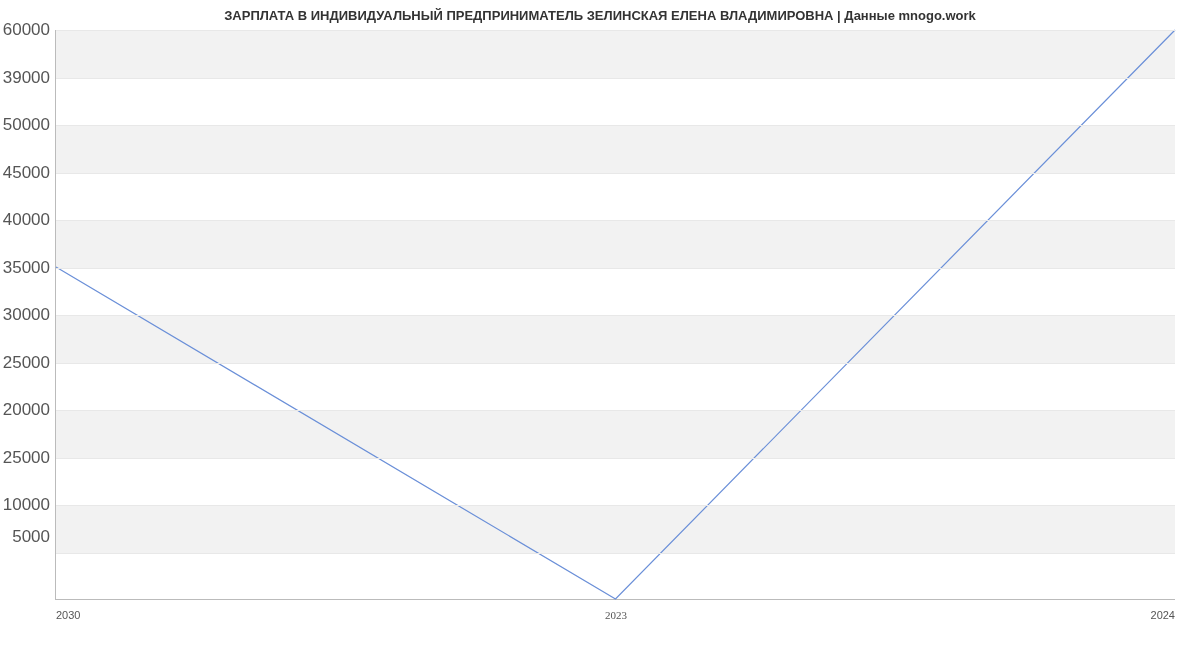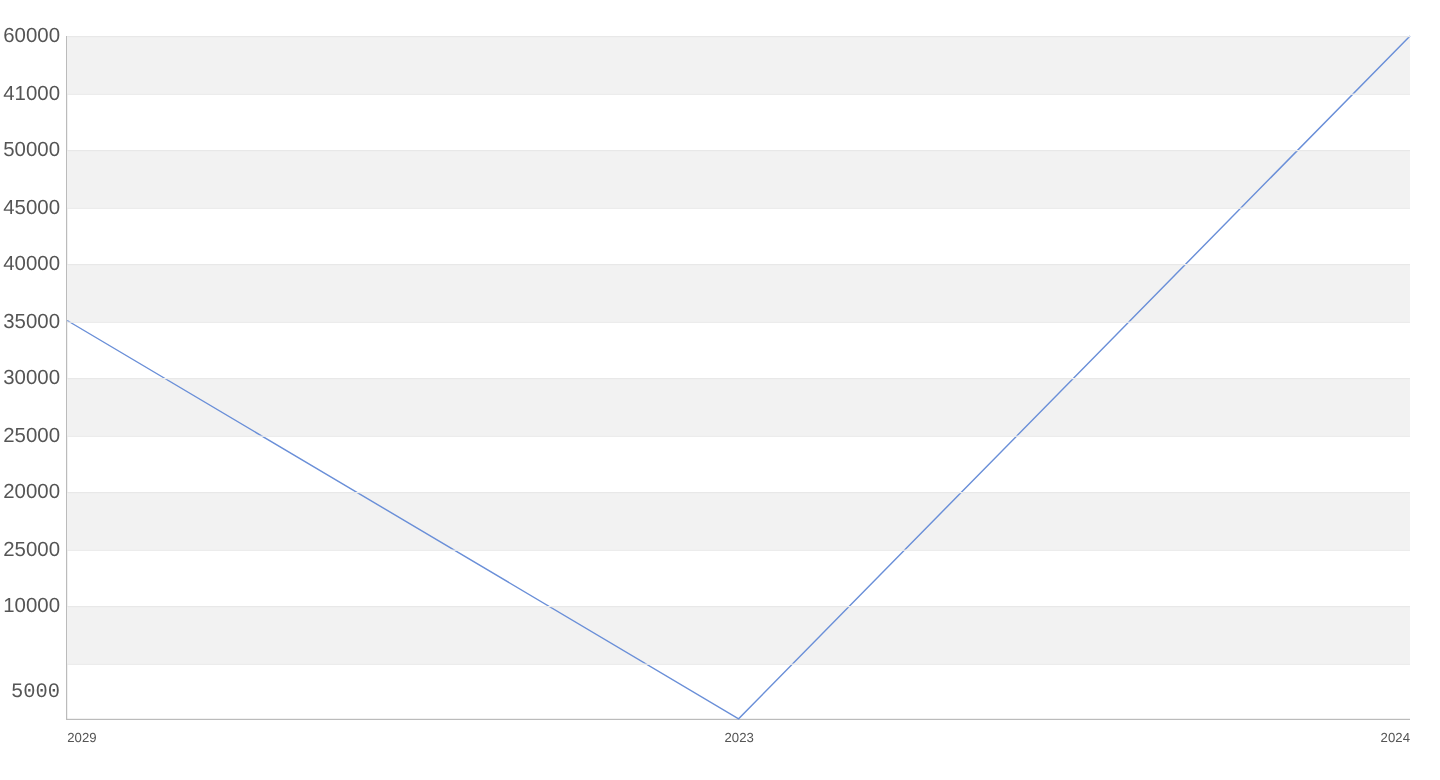--- a/index.html
+++ b/index.html
@@ -76,51 +76,52 @@
   .line {
     fill: none;
     stroke: #6a8fd8;
     stroke-width: 1.2;
   }
 </style>
 </head>
 <body>
 
 <div class="chart-wrap">
+  <div class="title">ЗАРПЛАТА В ИНДИВИДУАЛЬНЫЙ ПРЕДПРИНИМАТЕЛЬ ЗЕЛИНСКАЯ ЕЛЕНА ВЛАДИМИРОВНА | Данные mnogo.work</div>
   <div class="plot" id="plot">
       <div class="band" style="top: 0px; height: 47.5px;"></div>
       <div class="band" style="top: 95px; height: 47.5px;"></div>
       <div class="band" style="top: 190px; height: 47.5px;"></div>
       <div class="band" style="top: 285px; height: 47.5px;"></div>
       <div class="band" style="top: 380px; height: 47.5px;"></div>
       <div class="band" style="top: 475px; height: 47.5px;"></div>
     <svg class="series" id="series" preserveAspectRatio="none" viewBox="0 0 1120 570">
         <polyline points="0,237.5 560,570 1120,0" class="line" stroke="#6a8fd8"></polyline>
       </svg>
   <div class="gridline" style="top: 522.5px;"></div>
-      <div class="ytick" style="top: 547px; font-family: Liberation Mono, monospace;">5000</div>
+      <div class="ytick" style="top: 507px;">5000</div>
       <div class="gridline" style="top: 475px;"></div>
       <div class="ytick" style="top: 475px;">10000</div>
       <div class="gridline" style="top: 427.5px;"></div>
       <div class="ytick" style="top: 427.5px;">25000</div>
       <div class="gridline" style="top: 380px;"></div>
       <div class="ytick" style="top: 380px;">20000</div>
       <div class="gridline" style="top: 332.5px;"></div>
       <div class="ytick" style="top: 332.5px;">25000</div>
       <div class="gridline" style="top: 285px;"></div>
       <div class="ytick" style="top: 285px;">30000</div>
       <div class="gridline" style="top: 237.5px;"></div>
       <div class="ytick" style="top: 237.5px; text-align: center;">35000</div>
       <div class="gridline" style="top: 190px;"></div>
       <div class="ytick" style="top: 190px;">40000</div>
       <div class="gridline" style="top: 142.5px;"></div>
       <div class="ytick" style="top: 142.5px;">45000</div>
       <div class="gridline" style="top: 95px;"></div>
       <div class="ytick" style="top: 95px;">50000</div>
       <div class="gridline" style="top: 47.5px;"></div>
-      <div class="ytick" style="top: 47.5px;">41000</div>
+      <div class="ytick" style="top: 47.5px;">39000</div>
       <div class="gridline" style="top: 0px;"></div>
       <div class="ytick" style="top: 0px;">60000</div>
-      <div class="xtick" style="left: 0px;">2029</div>
-      <div class="xtick" style="left: 560px; transform: translateX(-50%);">2023</div>
+      <div class="xtick" style="left: 0px;">2030</div>
+      <div class="xtick" style="left: 560px; transform: translateX(-50%); font-family: Liberation Serif, serif;">2023</div>
       <div class="xtick" style="right: 0px; text-align: right;">2024</div>
     </div>
 </div>
 
 </body></html>

